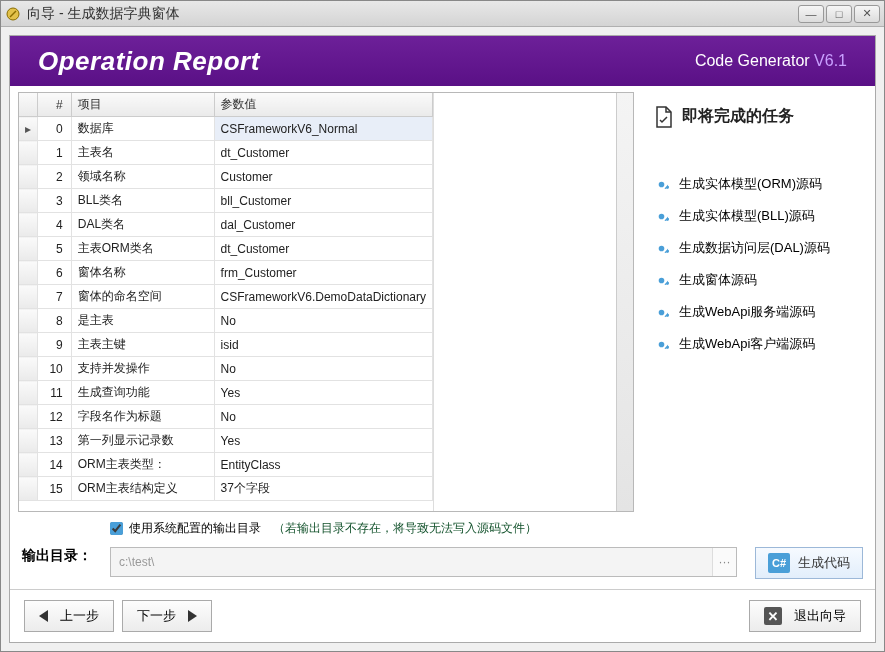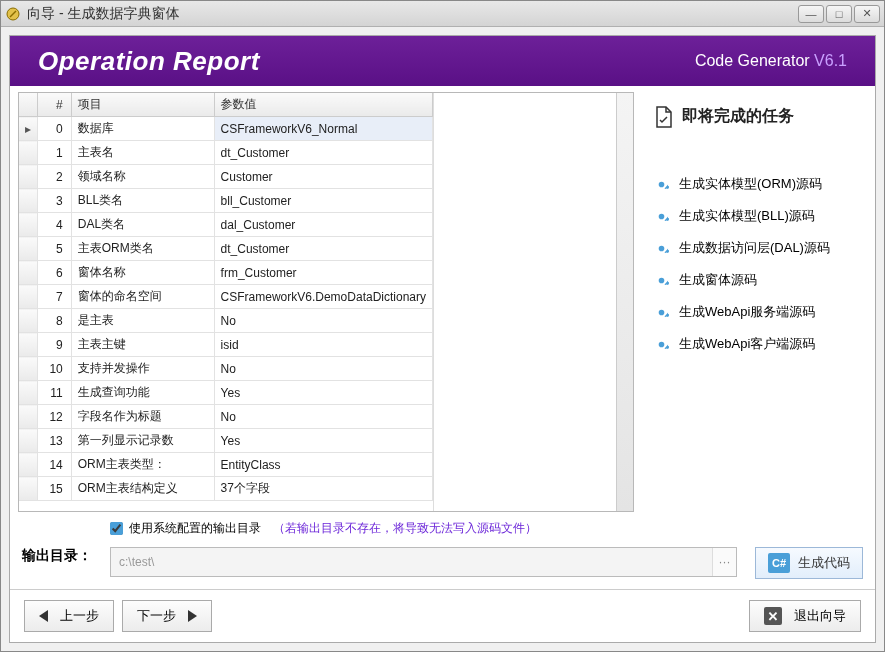--- a/index.html
+++ b/index.html
@@ -146,21 +146,21 @@
 .gear-ico { color: #4a9fd8; width:15px; height:15px; flex-shrink:0;}
 .gear-ico svg { width:15px; height:15px; display:block;}
 
 .bottom-opts {
   padding: 8px 12px 4px 100px;
   display: flex;
   align-items: center;
   gap: 6px;
 }
 .chk { width:13px; height:13px; accent-color:#4a9fd8; }
-.warn-text { color: #6d28d9; margin-left: 6px; }
+.warn-text { color: #14532d; margin-left: 6px; }
 
 .output-row {
   display: flex; align-items: flex-start;
   padding: 6px 12px 10px 12px;
   gap: 18px;
 }
 .output-label { font-weight: bold; font-size: 14px; }
 .output-input {
   flex: 1; height: 30px;
   border: 1px solid #bbb;

